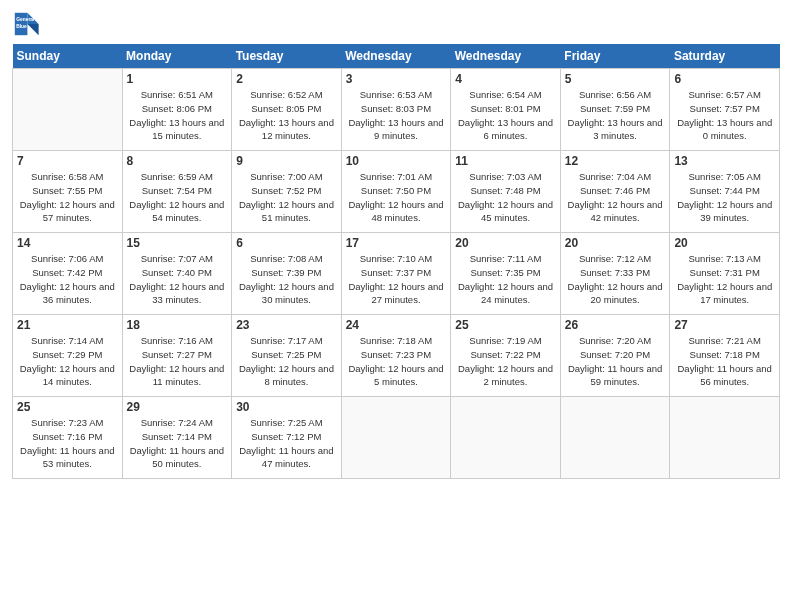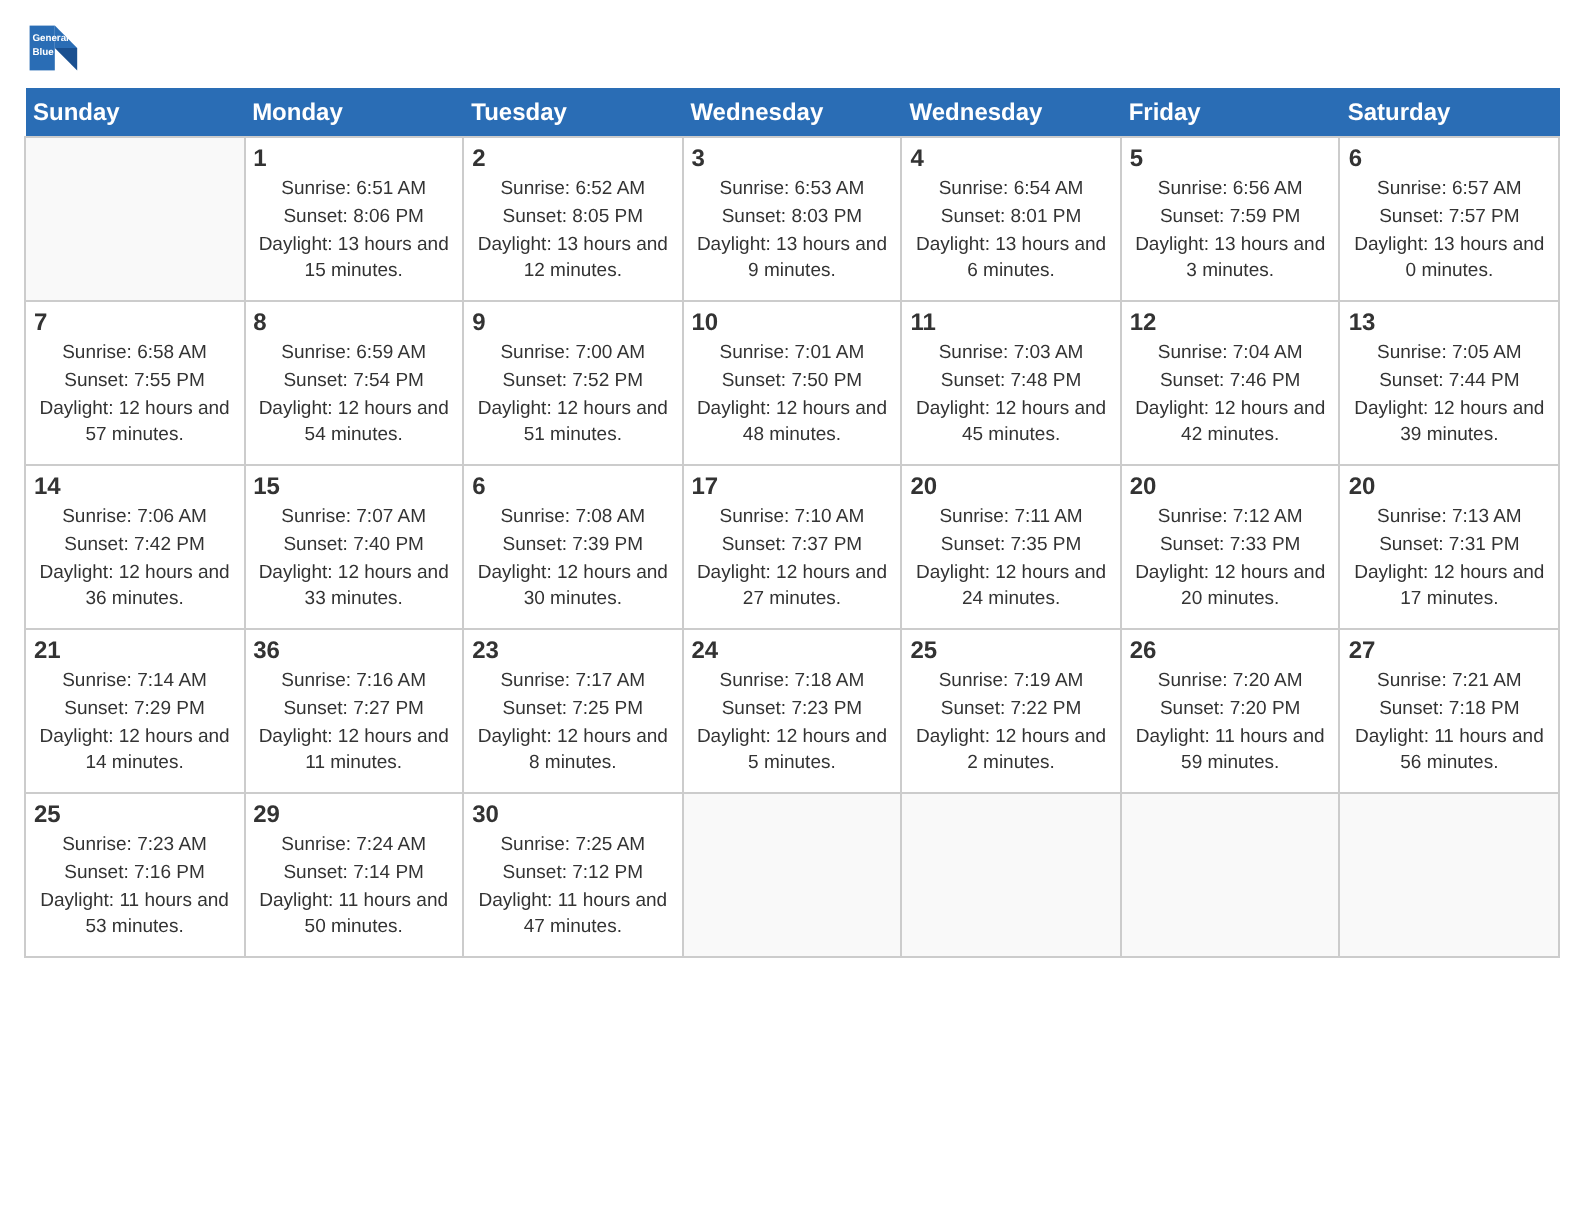--- a/index.html
+++ b/index.html
@@ -197,21 +197,21 @@
             <div class="day-number">20</div>
             <div class="day-info">Sunrise: 7:13 AM<br>Sunset: 7:31 PM<br>Daylight: 12 hours and 17 minutes.</div>
           </td>
         </tr>
         <tr>
           <td>
             <div class="day-number">21</div>
             <div class="day-info">Sunrise: 7:14 AM<br>Sunset: 7:29 PM<br>Daylight: 12 hours and 14 minutes.</div>
           </td>
           <td>
-            <div class="day-number">36</div>
+            <div class="day-number">18</div>
             <div class="day-info">Sunrise: 7:16 AM<br>Sunset: 7:27 PM<br>Daylight: 12 hours and 11 minutes.</div>
           </td>
           <td>
             <div class="day-number">23</div>
             <div class="day-info">Sunrise: 7:17 AM<br>Sunset: 7:25 PM<br>Daylight: 12 hours and 8 minutes.</div>
           </td>
           <td>
             <div class="day-number">24</div>
             <div class="day-info">Sunrise: 7:18 AM<br>Sunset: 7:23 PM<br>Daylight: 12 hours and 5 minutes.</div>
           </td>

